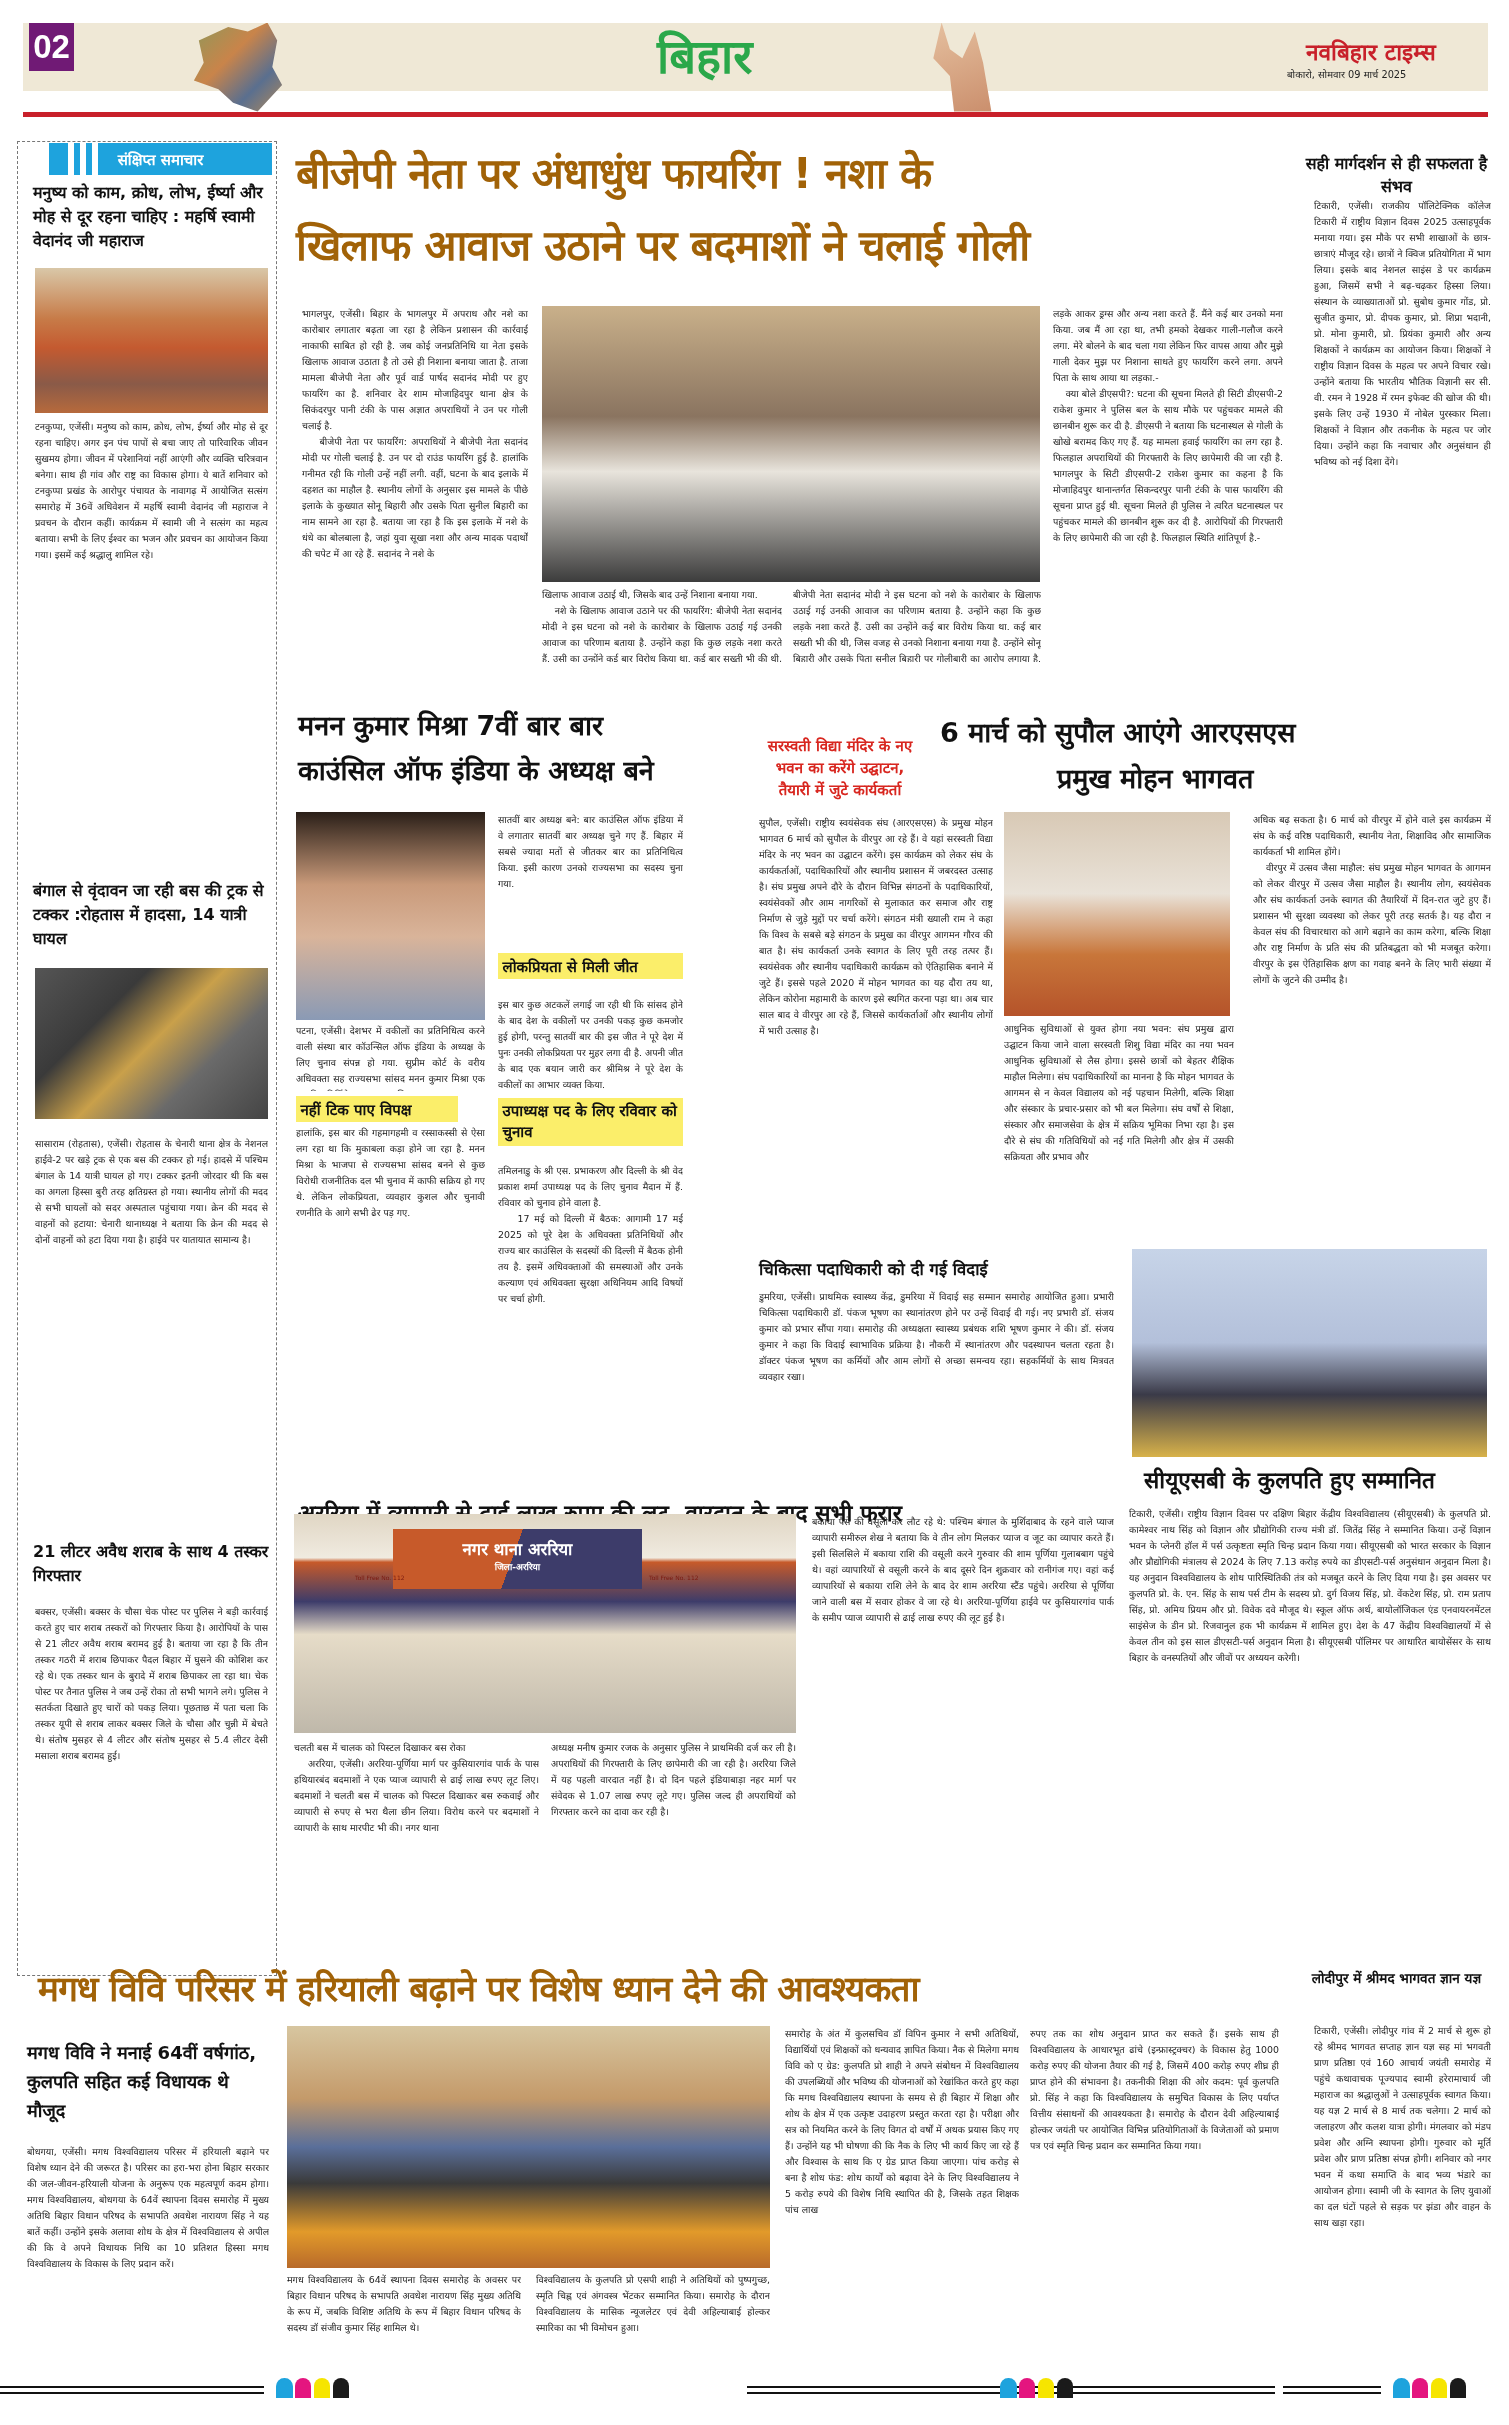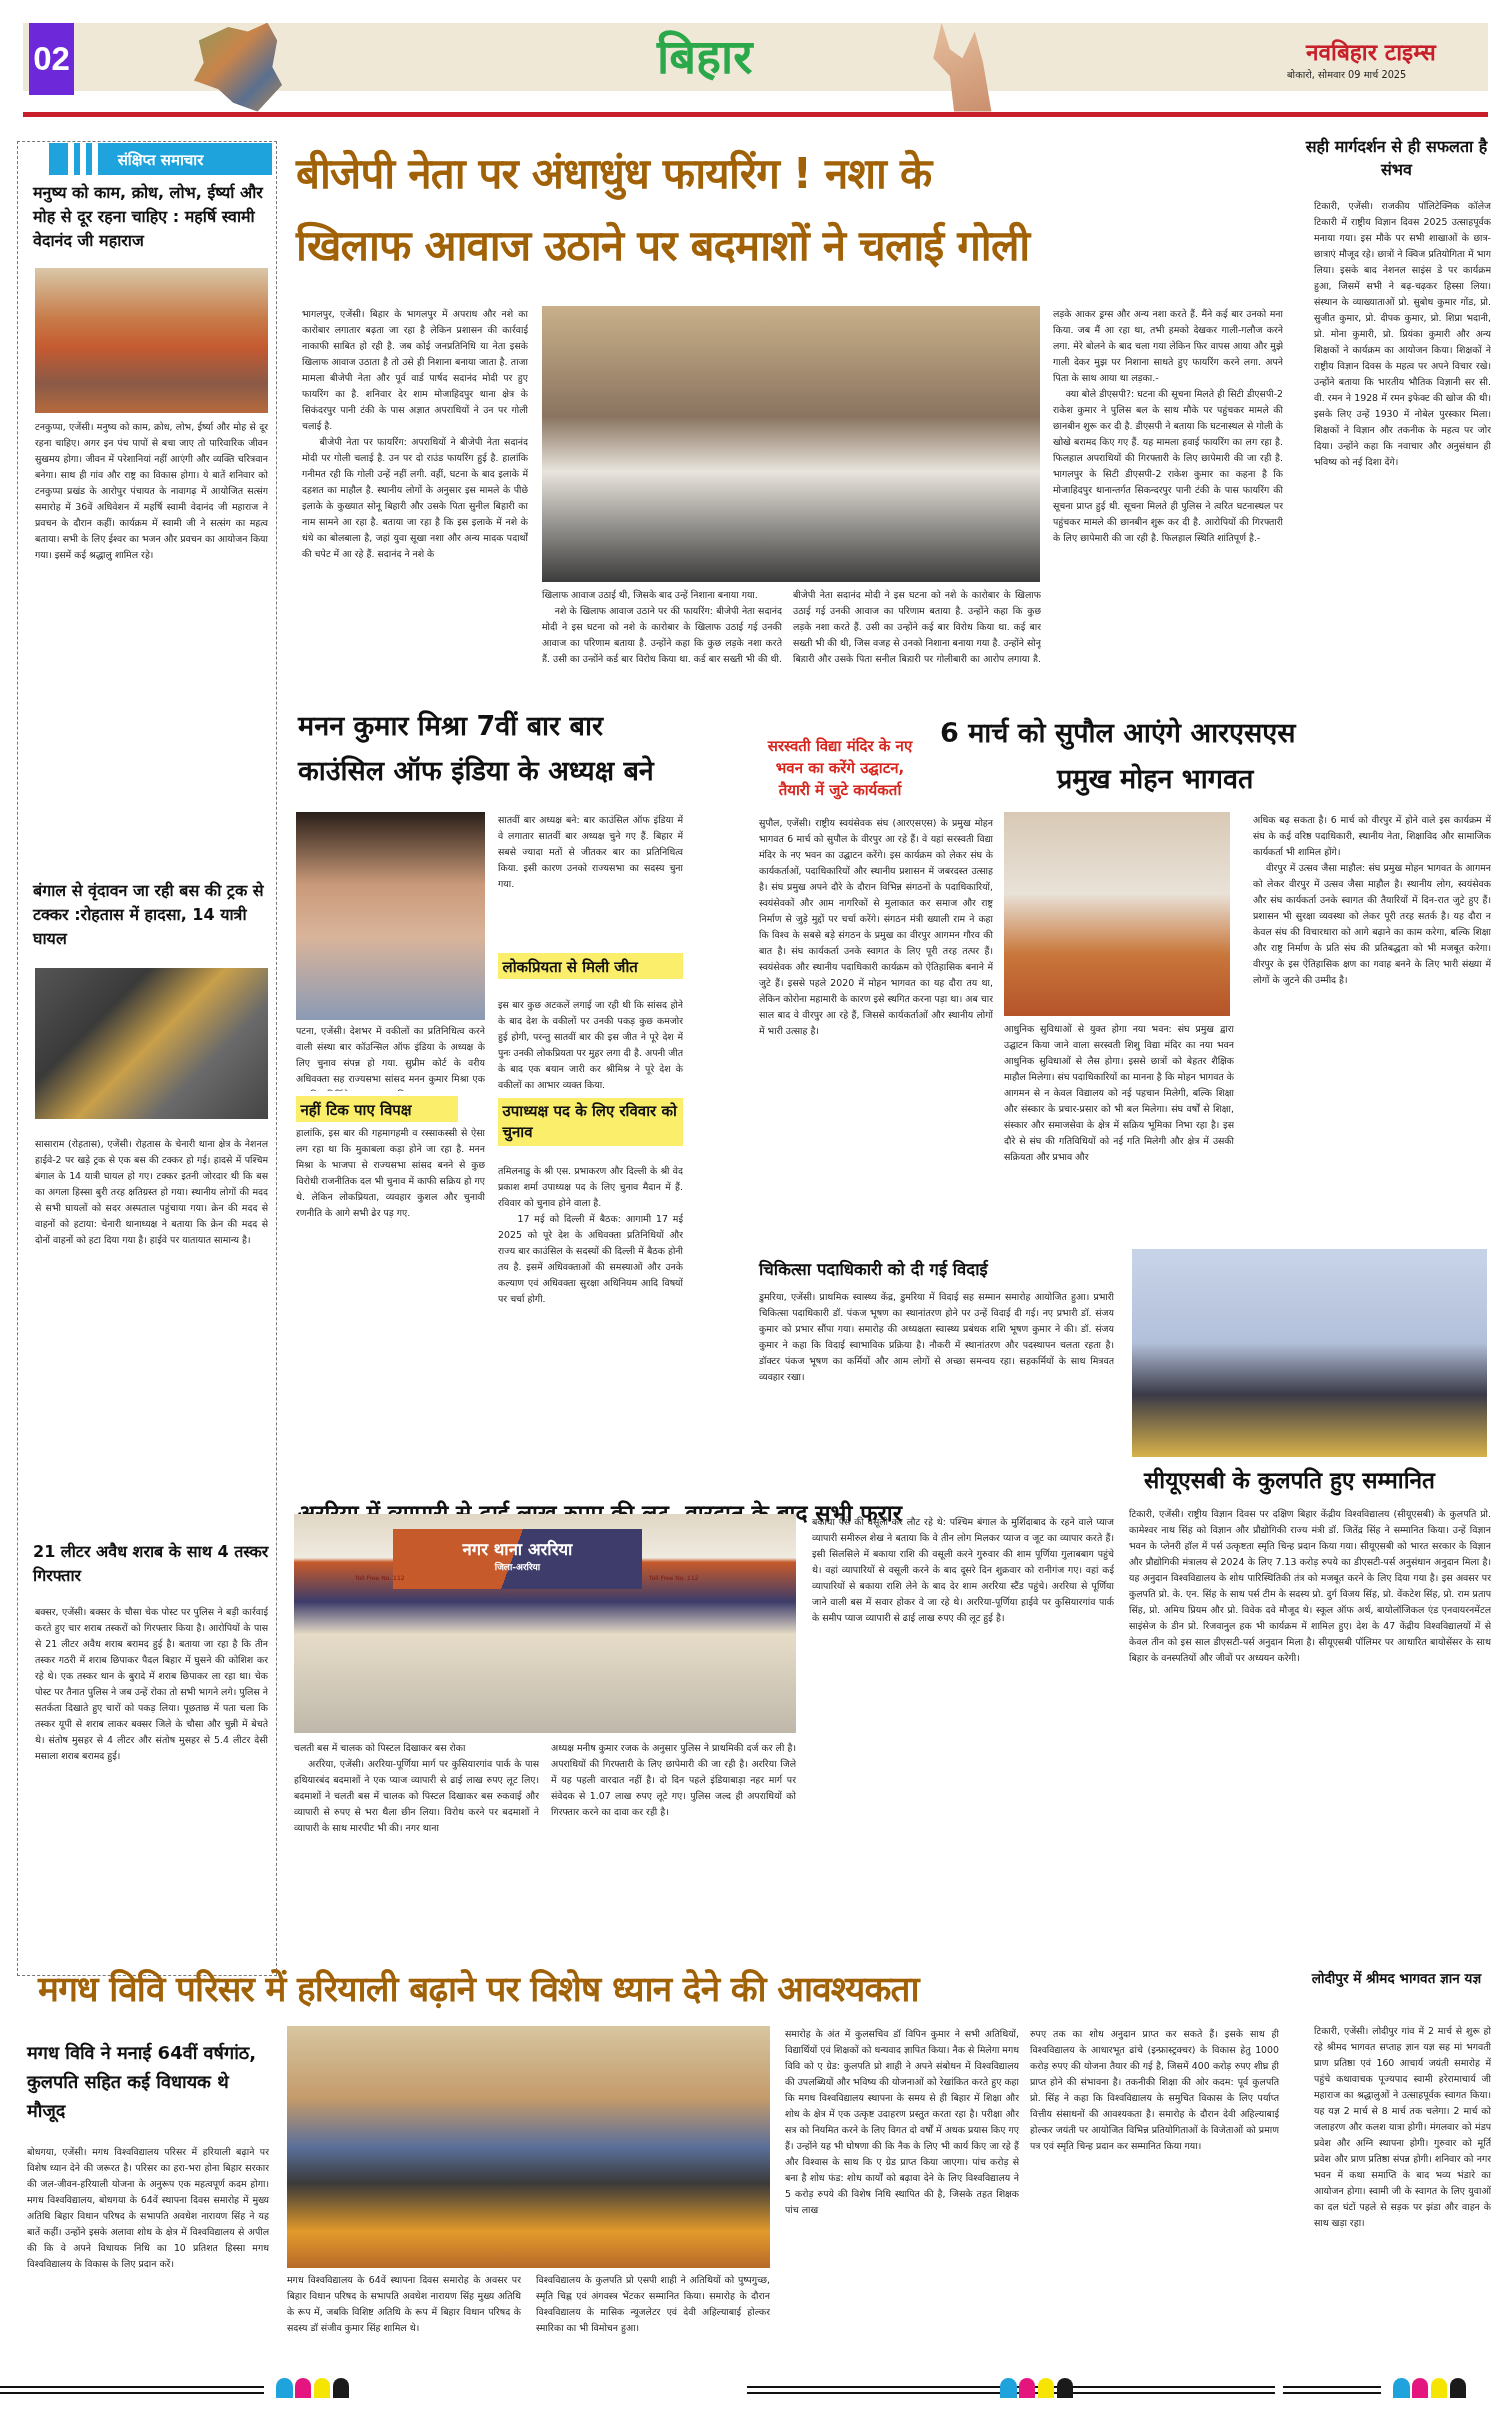--- a/index.html
+++ b/index.html
@@ -1,19 +1,19 @@
 <!DOCTYPE html>
 <html style="font-size:12px"><head>
 <meta charset="utf-8">
 <style>
 *{box-sizing:border-box;margin:0;padding:0}
 body{width:1510px;height:2426px;background:#fff;font-family:"DejaVu Sans",sans-serif;color:#111;position:relative;overflow:hidden}
 .abs{position:absolute}
 .masthead{left:22.6px;top:22.6px;width:1465px;height:68px;background:#efe8d6}
-.page-no{left:29px;top:22.6px;width:45px;height:72px;background:#6d28d9;color:#fff;font:bold 33px "Liberation Sans",sans-serif;display:flex;align-items:center;justify-content:center}
+.page-no{left:29px;top:22.6px;width:45px;height:48px;background:#701a75;color:#fff;font:bold 33px "Liberation Sans",sans-serif;display:flex;align-items:center;justify-content:center}
 .map-art{left:189px;top:22.6px;width:98px;height:89px;background:linear-gradient(135deg,#8a9a5b,#c9844a 40%,#5a6f8f 70%,#b88b55);clip-path:polygon(10% 20%,40% 5%,60% 10%,80% 0,90% 20%,85% 50%,95% 70%,70% 100%,45% 90%,30% 75%,5% 65%,15% 45%)}
 .section-title{left:657px;top:22.6px;color:#2aa84a;font:bold 47px "DejaVu Sans",sans-serif;line-height:68px}
 .statue{left:925px;top:22.6px;width:83px;height:89px;background:linear-gradient(160deg,#e6c1a0,#c98c6a);clip-path:polygon(20% 0,30% 30%,45% 40%,60% 10%,70% 45%,80% 100%,35% 100%,30% 60%,10% 40%)}
 .paper-name{left:1306px;top:36px;color:#c8202a;font:bold 22.6px "DejaVu Sans",sans-serif}
 .paper-date{left:1287px;top:68px;font:9.8px "DejaVu Sans",sans-serif;color:#222}
 .red-rule{left:22.6px;top:112px;width:1465px;height:4.5px;background:#c8202a}
 .col-box{left:16.6px;top:141px;width:260px;height:1835px;border:1.5px dashed #777}
 .brief-hdr{left:49px;top:143px;width:223px;height:32px;background:#1ea3dd;color:#fff;font:bold 15px "DejaVu Sans",sans-serif;display:flex;align-items:center;justify-content:center}
 .brief-stripes{left:68px;top:143px;width:30px;height:32px;background:repeating-linear-gradient(90deg,#fff 0 6px,transparent 6px 12px)}
 .h-brief{font:bold 16px "DejaVu Sans",sans-serif;line-height:24px;left:33px;width:238px}
@@ -69,21 +69,21 @@
 <div class="abs h-main" style="left:296px;top:147px;width:989px">बीजेपी नेता पर अंधाधुंध फायरिंग ! नशा के</div>
 <div class="abs h-main" style="left:296px;top:219px;width:989px">खिलाफ आवाज उठाने पर बदमाशों ने चलाई गोली</div>
 
 <div class="abs txt" style="left:302px;top:306px;width:226px;height:355px;overflow:hidden"><b>भागलपुर, एजेंसी।</b> <span>बिहार के भागलपुर में अपराध और नशे का कारोबार लगातार बढ़ता जा रहा है लेकिन प्रशासन की कार्रवाई नाकाफी साबित हो रही है. जब कोई जनप्रतिनिधि या नेता इसके खिलाफ आवाज उठाता है तो उसे ही निशाना बनाया जाता है. ताजा मामला बीजेपी नेता और पूर्व वार्ड पार्षद सदानंद मोदी पर हुए फायरिंग का है. शनिवार देर शाम मोजाहिदपुर थाना क्षेत्र के सिकंदरपुर पानी टंकी के पास अज्ञात अपराधियों ने उन पर गोली चलाई है.</span><br>&nbsp;&nbsp;&nbsp;&nbsp;<b>बीजेपी नेता पर फायरिंग:</b> <span>अपराधियों ने बीजेपी नेता सदानंद मोदी पर गोली चलाई है. उन पर दो राउंड फायरिंग हुई है. हालांकि गनीमत रही कि गोली उन्हें नहीं लगी. वहीं, घटना के बाद इलाके में दहशत का माहौल है. स्थानीय लोगों के अनुसार इस मामले के पीछे इलाके के कुख्यात सोनू बिहारी और उसके पिता सुनील बिहारी का नाम सामने आ रहा है. बताया जा रहा है कि इस इलाके में नशे के धंधे का बोलबाला है, जहां युवा सूखा नशा और अन्य मादक पदार्थों की चपेट में आ रहे हैं. सदानंद ने नशे के</span></div>
 
 <div class="abs photo ph-leader" style="left:542px;top:306px;width:498px;height:276px"></div>
 <div class="abs txt" style="left:542px;top:587px;width:240px;height:75px;overflow:hidden"><span>खिलाफ आवाज उठाई थी, जिसके बाद उन्हें निशाना बनाया गया.</span><br>&nbsp;&nbsp;&nbsp;&nbsp;<b>नशे के खिलाफ आवाज उठाने पर की फायरिंग:</b> <span>बीजेपी नेता सदानंद मोदी ने इस घटना को नशे के कारोबार के खिलाफ उठाई गई उनकी आवाज का परिणाम बताया है. उन्होंने कहा कि कुछ लड़के नशा करते हैं. उसी का उन्होंने कई बार विरोध किया था. कई बार सख्ती भी की थी, जिस वजह से उनको निशाना बनाया गया है. उन्होंने सोनू बिहारी और उसके पिता सुनील बिहारी पर गोलीबारी का आरोप लगाया है. भागलपुर के पूर्व पार्षद सदानंद मोदी ने कहा कि यहां पर दो गोली चली है. कुछ</span></div>
 <div class="abs txt" style="left:793px;top:587px;width:248px;height:75px;overflow:hidden"><span>बीजेपी नेता सदानंद मोदी ने इस घटना को नशे के कारोबार के खिलाफ उठाई गई उनकी आवाज का परिणाम बताया है. उन्होंने कहा कि कुछ लड़के नशा करते हैं. उसी का उन्होंने कई बार विरोध किया था. कई बार सख्ती भी की थी, जिस वजह से उनको निशाना बनाया गया है. उन्होंने सोनू बिहारी और उसके पिता सुनील बिहारी पर गोलीबारी का आरोप लगाया है. भागलपुर के पूर्व पार्षद सदानंद मोदी ने कहा कि यहां पर दो गोली चली है. कुछ</span></div>
 <div class="abs txt" style="left:1053px;top:306px;width:230px;height:355px;overflow:hidden"><span>लड़के आकर ड्रग्स और अन्य नशा करते हैं. मैंने कई बार उनको मना किया. जब मैं आ रहा था, तभी हमको देखकर गाली-गलौज करने लगा. मेरे बोलने के बाद चला गया लेकिन फिर वापस आया और मुझे गाली देकर मुझ पर निशाना साधते हुए फायरिंग करने लगा. अपने पिता के साथ आया था लड़का.-</span><br>&nbsp;&nbsp;&nbsp;&nbsp;<b>क्या बोले डीएसपी?:</b> <span>घटना की सूचना मिलते ही सिटी डीएसपी-2 राकेश कुमार ने पुलिस बल के साथ मौके पर पहुंचकर मामले की छानबीन शुरू कर दी है. डीएसपी ने बताया कि घटनास्थल से गोली के खोखे बरामद किए गए हैं. यह मामला हवाई फायरिंग का लग रहा है. फिलहाल अपराधियों की गिरफ्तारी के लिए छापेमारी की जा रही है. भागलपुर के सिटी डीएसपी-2 राकेश कुमार का कहना है कि मोजाहिदपुर थानान्तर्गत सिकन्दरपुर पानी टंकी के पास फायरिंग की सूचना प्राप्त हुई थी. सूचना मिलते ही पुलिस ने त्वरित घटनास्थल पर पहुंचकर मामले की छानबीन शुरू कर दी है. आरोपियों की गिरफ्तारी के लिए छापेमारी की जा रही है. फिलहाल स्थिति शांतिपूर्ण है.-</span></div>
 
-<div class="abs h-side" style="left:1302px;top:136px;width:189px">सही मार्गदर्शन से ही सफलता है संभव</div>
+<div class="abs h-side" style="left:1302px;top:153px;width:189px">सही मार्गदर्शन से ही सफलता है संभव</div>
 <div class="abs txt" style="left:1314px;top:198px;width:177px;height:468px;overflow:hidden"><b>टिकारी, एजेंसी।</b> <span>राजकीय पॉलिटेक्निक कॉलेज टिकारी में राष्ट्रीय विज्ञान दिवस 2025 उत्साहपूर्वक मनाया गया। इस मौके पर सभी शाखाओं के छात्र-छात्राएं मौजूद रहे। छात्रों ने क्विज प्रतियोगिता में भाग लिया। इसके बाद नेशनल साइंस डे पर कार्यक्रम हुआ, जिसमें सभी ने बढ़-चढ़कर हिस्सा लिया। संस्थान के व्याख्याताओं प्रो. सुबोध कुमार गोंड, प्रो. सुजीत कुमार, प्रो. दीपक कुमार, प्रो. शिप्रा भदानी, प्रो. मोना कुमारी, प्रो. प्रियंका कुमारी और अन्य शिक्षकों ने कार्यक्रम का आयोजन किया। शिक्षकों ने राष्ट्रीय विज्ञान दिवस के महत्व पर अपने विचार रखे। उन्होंने बताया कि भारतीय भौतिक विज्ञानी सर सी. वी. रमन ने 1928 में रमन इफेक्ट की खोज की थी। इसके लिए उन्हें 1930 में नोबेल पुरस्कार मिला। शिक्षकों ने विज्ञान और तकनीक के महत्व पर जोर दिया। उन्होंने कहा कि नवाचार और अनुसंधान ही भविष्य को नई दिशा देंगे।</span></div>
 
 <div class="abs h-sub" style="left:298px;top:706px;width:453px">मनन कुमार मिश्रा 7वीं बार बार</div>
 <div class="abs h-sub" style="left:298px;top:751px;width:453px">काउंसिल ऑफ इंडिया के अध्यक्ष बने</div>
 <div class="abs photo ph-mishra" style="left:296px;top:812px;width:189px;height:208px"></div>
 <div class="abs txt" style="left:296px;top:1023px;width:189px;height:68px;overflow:hidden"><b>पटना, एजेंसी।</b> <span>देशभर में वकीलों का प्रतिनिधित्व करने वाली संस्था बार कॉउन्सिल ऑफ इंडिया के अध्यक्ष के लिए चुनाव संपन्न हो गया. सुप्रीम कोर्ट के वरीय अधिवक्ता सह राज्यसभा सांसद मनन कुमार मिश्रा एक बार फिर निर्विरोध अध्यक्ष चुन लिए गए.</span></div>
 <div class="abs yellow-h" style="left:296px;top:1096px;width:162px">नहीं टिक पाए विपक्ष</div>
 <div class="abs txt" style="left:296px;top:1125px;width:189px;height:310px;overflow:hidden"><span>हालांकि, इस बार की गहमागहमी व रस्साकस्सी से ऐसा लग रहा था कि मुकाबला कड़ा होने जा रहा है. मनन मिश्रा के भाजपा से राज्यसभा सांसद बनने से कुछ विरोधी राजनीतिक दल भी चुनाव में काफी सक्रिय हो गए थे. लेकिन लोकप्रियता, व्यवहार कुशल और चुनावी रणनीति के आगे सभी ढेर पड़ गए.</span></div>
 <div class="abs txt" style="left:498px;top:812px;width:185px;height:136px;overflow:hidden"><b>सातवीं बार अध्यक्ष बने:</b> <span>बार काउंसिल ऑफ इंडिया में वे लगातार सातवीं बार अध्यक्ष चुने गए हैं. बिहार में सबसे ज्यादा मतों से जीतकर बार का प्रतिनिधित्व किया. इसी कारण उनको राज्यसभा का सदस्य चुना गया.</span></div>
 <div class="abs yellow-h" style="left:498px;top:953px;width:185px">लोकप्रियता से मिली जीत</div>

